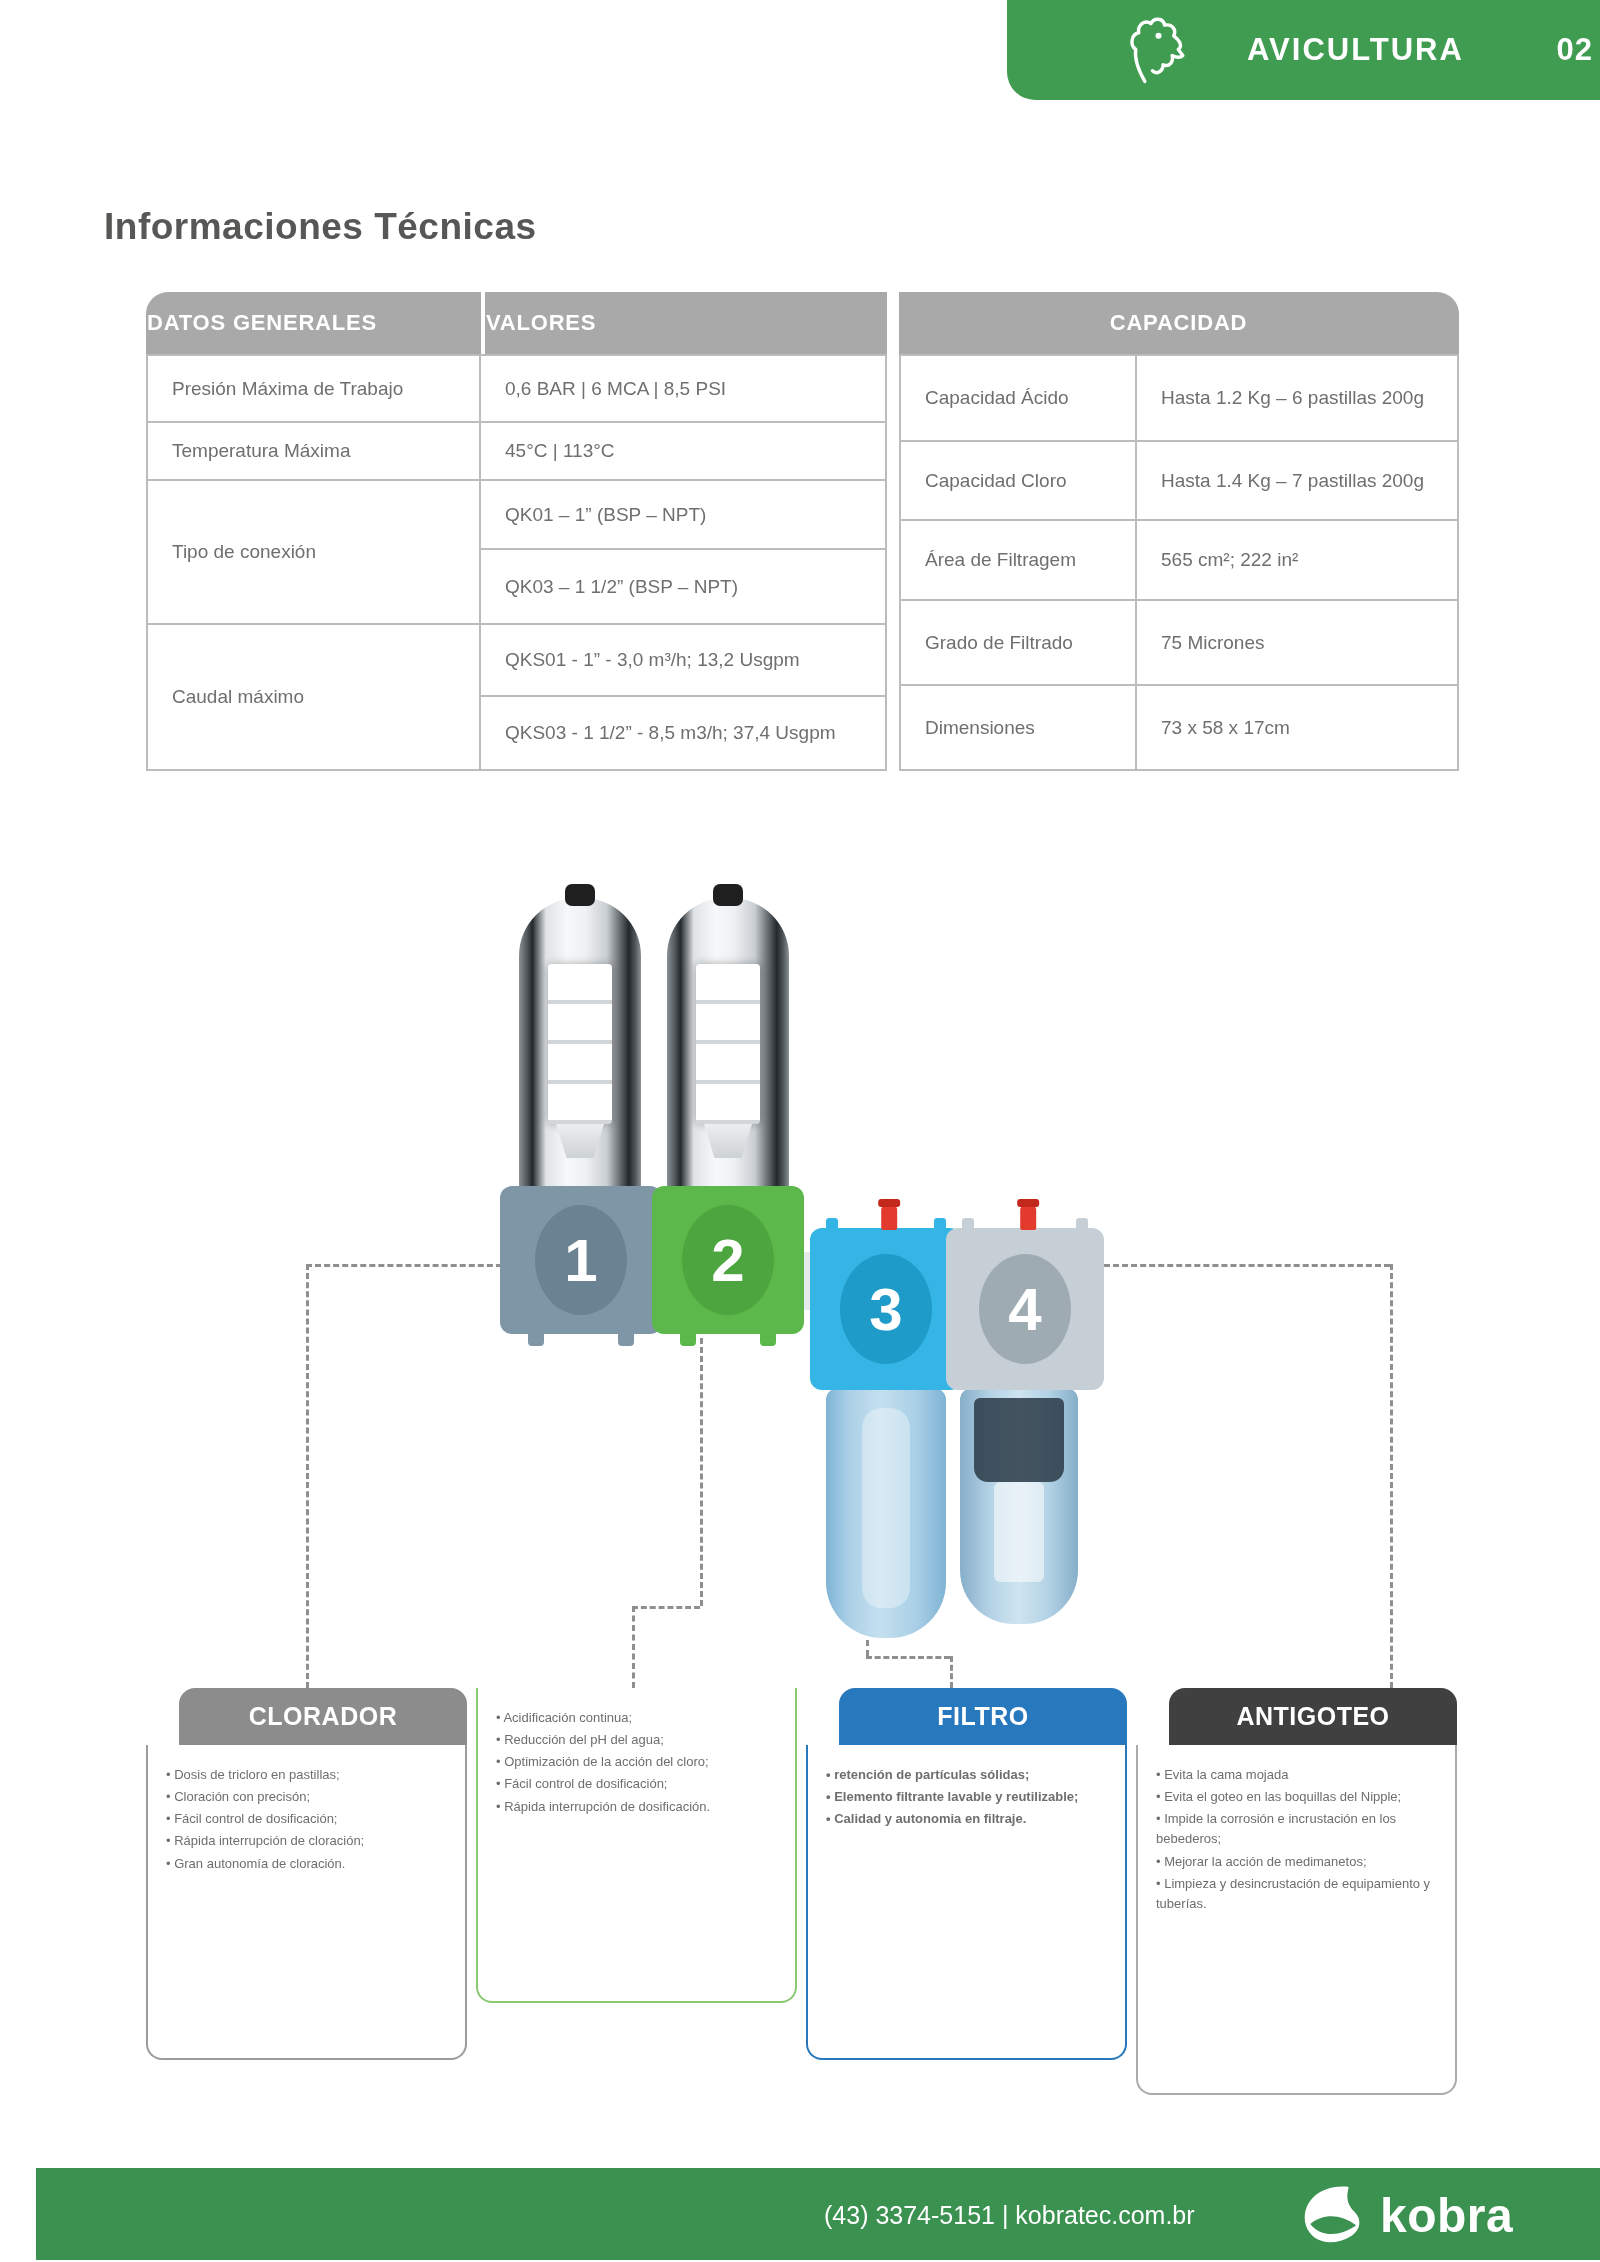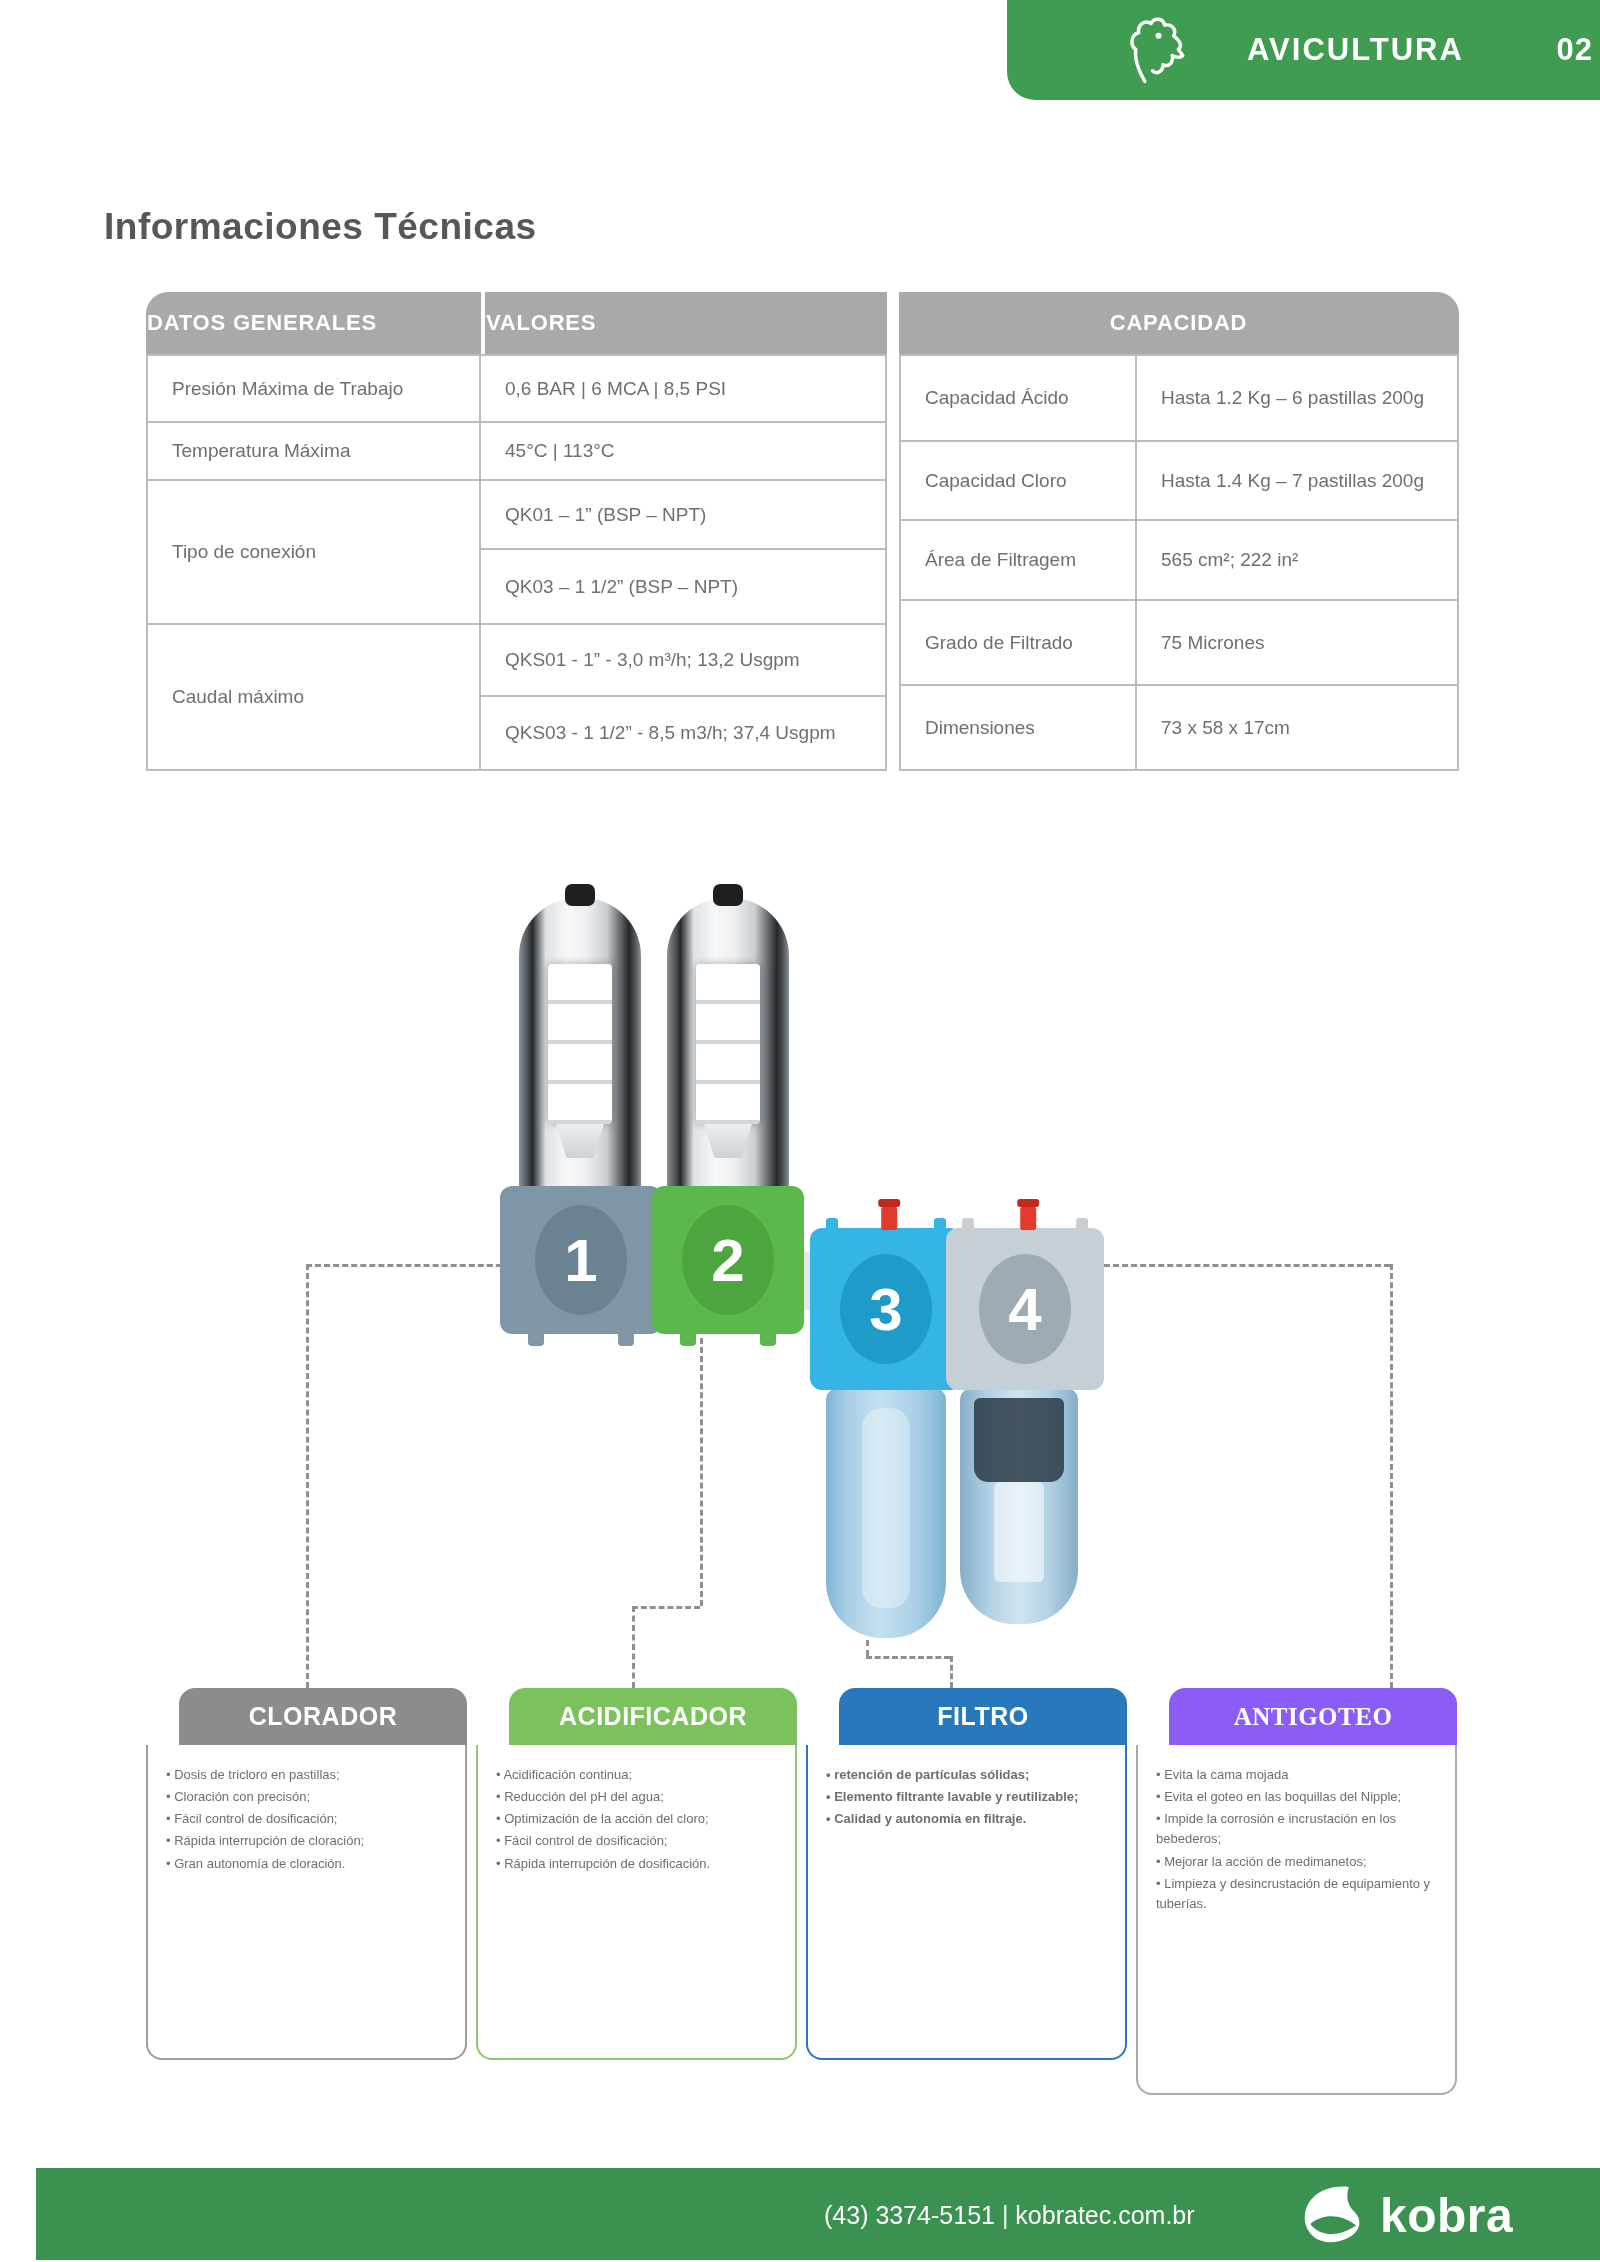--- a/index.html
+++ b/index.html
@@ -104,21 +104,21 @@
   .card { position:absolute; top:1688px; width:321px; }
   .card-h { height:57px; border-radius:16px 16px 0 0; color:#fff; font-weight:bold;
             font-size:25px; letter-spacing:0.5px; display:flex; align-items:center;
             justify-content:center;margin-left:33px; }
   .card-b { background:#fff; border:2px solid #9C9C9C; border-top:none;
             border-radius:0 0 16px 16px; padding:20px 18px 16px 18px; font-size:13px;
             color:#6E6E6E; line-height:1.55; height:277px; }
   .card1 { left:146px; }  .card1 .card-h { background:#8C8C8C; }
   .card2 { left:476px; }  .card2 .card-h { background:#7CC25C; } .card2 .card-b { border-color:#8CC973; }
   .card3 { left:806px; }  .card3 .card-h { background:#2878BE; } .card3 .card-b { border-color:#2878BE;font-weight:bold; }
-  .card4 { left:1136px; } .card4 .card-h { background:#8b5cf6;font-family:Liberation Serif, serif; } .card4 .card-b { border-color:#ABABAB; height:312px; }
+  .card4 { left:1136px; } .card4 .card-h { background:#404040; } .card4 .card-b { border-color:#ABABAB; height:312px; }
   .li { margin-bottom:2px; }
   .li::before { content:"• "; }
 
   
   .footer { position:absolute; left:0; top:2168px; width:1600px; height:92px;
             background:#3B9150;margin-left:36px; }
   .footer-contact { position:absolute; left:788px; top:0; height:94px; line-height:94px;
                     color:#fff; font-size:25px; }
   .footer-logo { position:absolute; left:1258px; top:0; height:94px; display:flex;
                  align-items:center; gap:12px; }
@@ -277,21 +277,20 @@
     <div class="card-b">
       <div class="li">Dosis de tricloro en pastillas;</div>
       <div class="li">Cloración con precisón;</div>
       <div class="li">Fácil control de dosificación;</div>
       <div class="li">Rápida interrupción de cloración;</div>
       <div class="li">Gran autonomía de cloración.</div>
     </div>
   </div>
 
   <div class="card card2">
-    <div class="card-h">ACIDIFICADOR</div>
     <div class="card-b">
       <div class="li">Acidificación continua;</div>
       <div class="li">Reducción del pH del agua;</div>
       <div class="li">Optimización de la acción del cloro;</div>
       <div class="li">Fácil control de dosificación;</div>
       <div class="li">Rápida interrupción de dosificación.</div>
     </div>
   </div>
 
   <div class="card card3">

